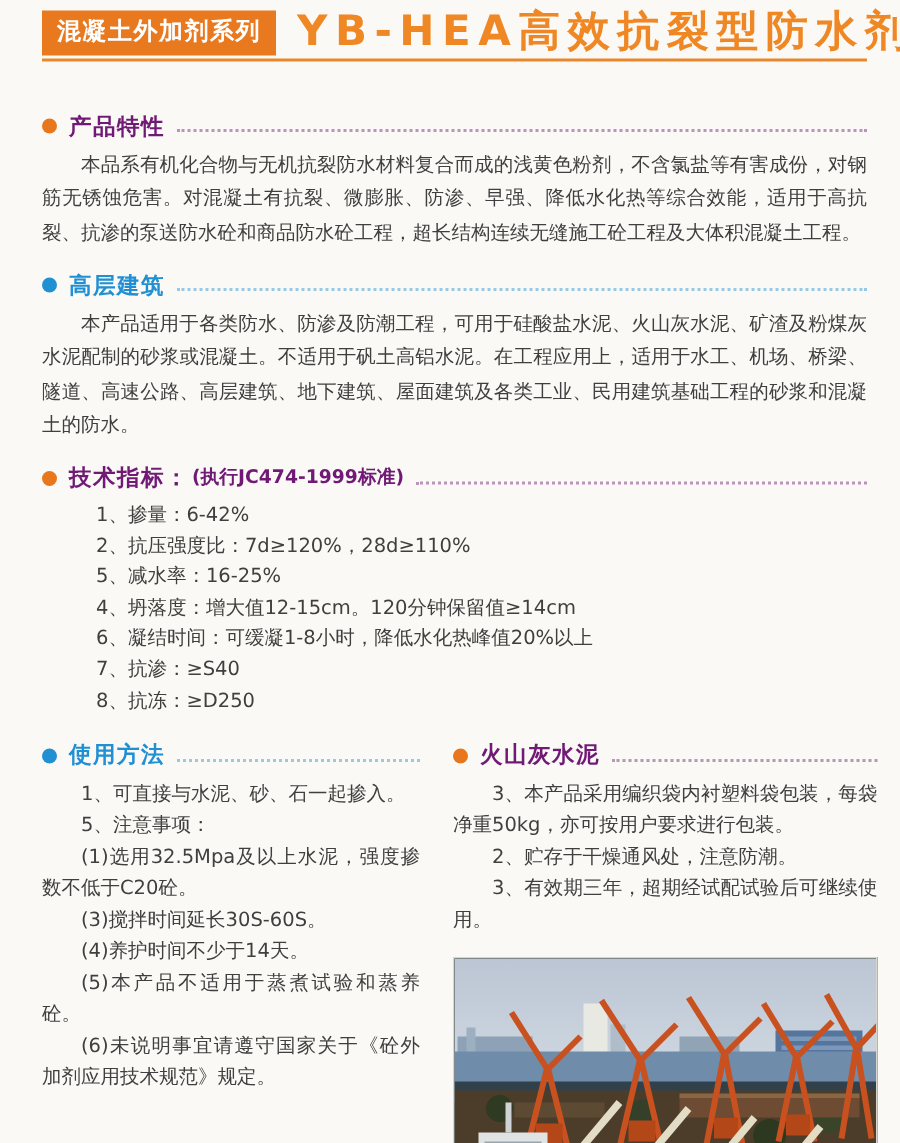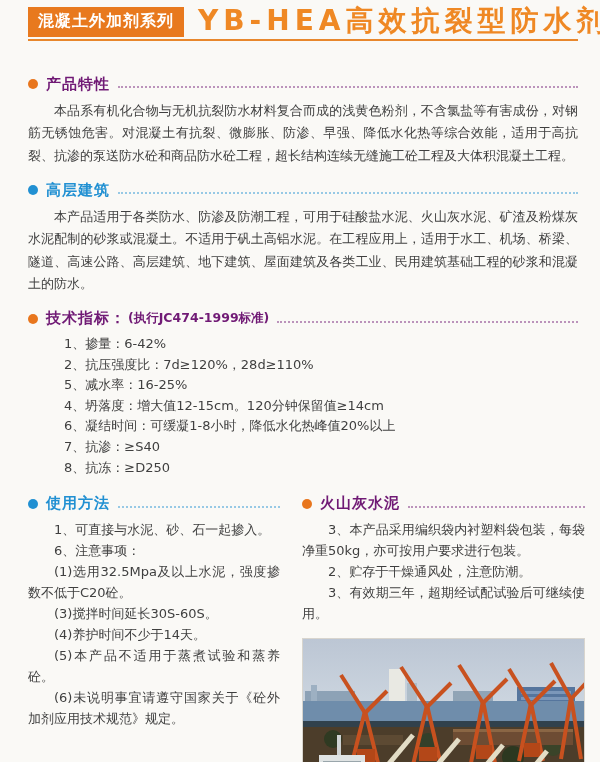--- a/index.html
+++ b/index.html
@@ -111,21 +111,21 @@
   <div class="cols">
 
     <section class="col-left">
       <div class="sec-head blue">
         <span class="bullet"></span>
         <span class="sec-title">使用方法</span>
         <span class="leader"></span>
       </div>
       <div class="col-lines">
           <p>1、可直接与水泥、砂、石一起掺入。</p>
-          <p>6、注意事项：</p>
+          <p>5、注意事项：</p>
           <p>(1)选用32.5Mpa及以上水泥，强度掺数不低于C20砼。</p>
           <p>(3)搅拌时间延长30S-60S。</p>
           <p>(4)养护时间不少于14天。</p>
           <p>(5)本产品不适用于蒸煮试验和蒸养砼。</p>
           <p>(6)未说明事宜请遵守国家关于《砼外加剂应用技术规范》规定。</p>
         </div>
     </section>
 
     <section class="col-right">
       <div class="sec-head orange">

